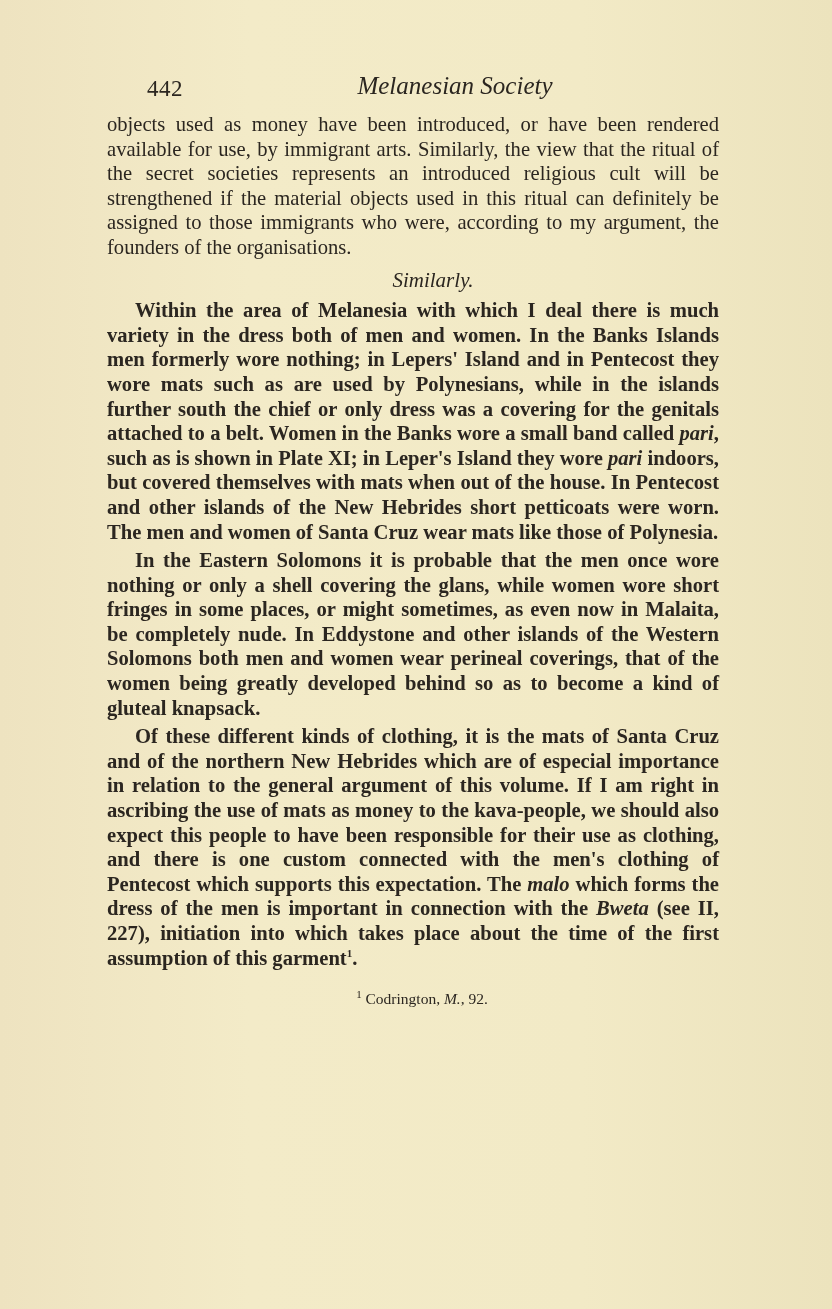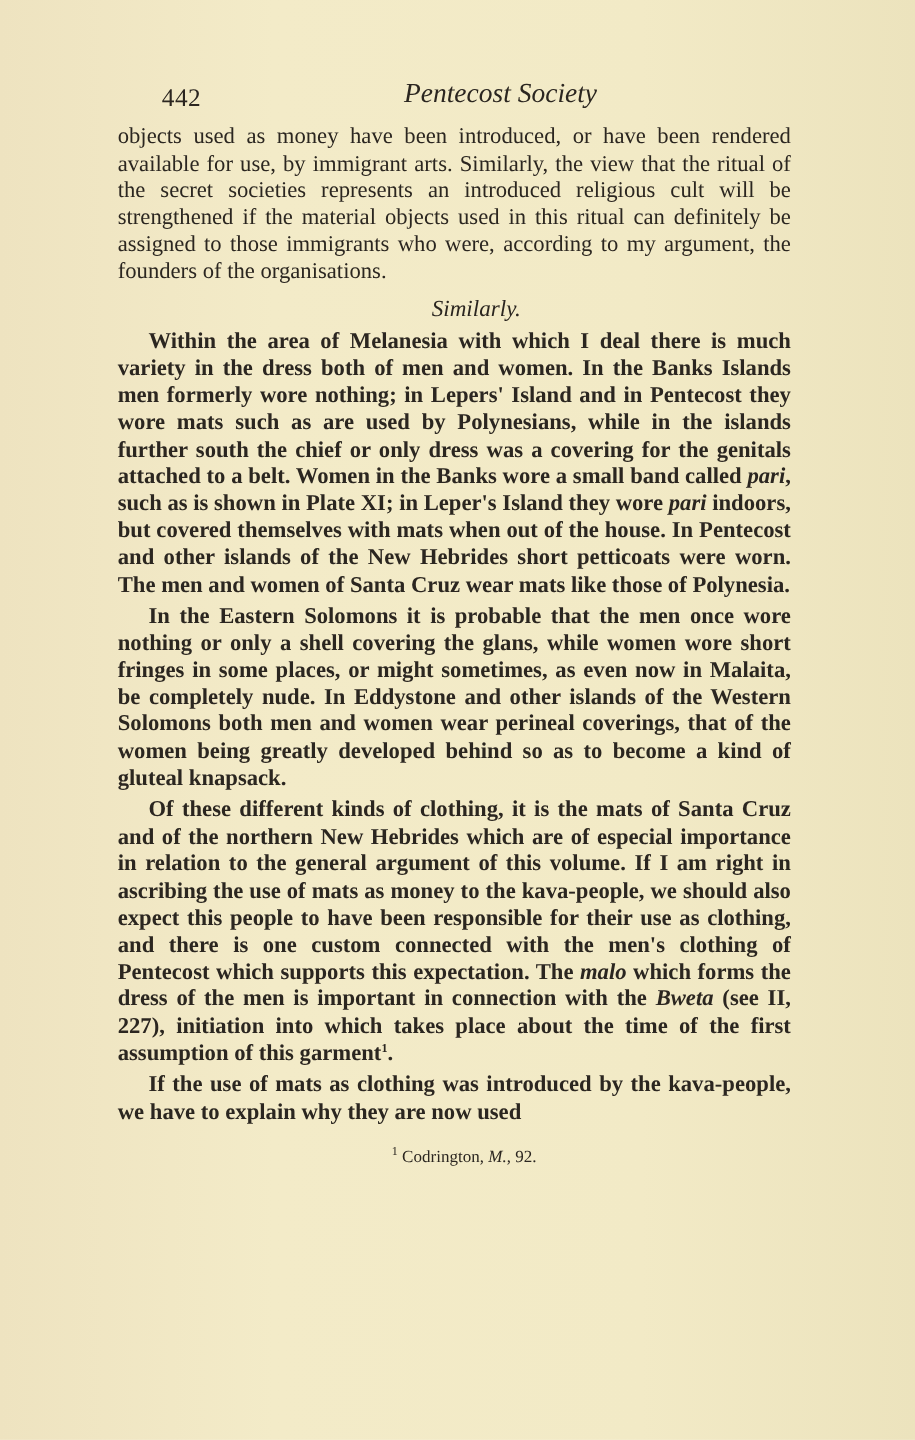--- a/index.html
+++ b/index.html
@@ -21,31 +21,30 @@
   .footnote { text-align: center; font-size: 15.5px; margin-top: 20px; padding-left: 18px; }
   sup { font-size: 11px; line-height: 0; }
   em { font-style: italic; }
 </style>
 </head>
 <body>
 
 <div class="page">
   <div class="running-head">
     <span class="page-number">442</span>
-    <div class="running-title">Pentecost Society</div>
+    <div class="running-title">Melanesian Society</div>
   </div>
 
   <div class="body-text">
     <p>objects used as money have been introduced, or have been rendered available for use, by immigrant arts. Similarly, the view that the ritual of the secret societies represents an introduced religious cult will be strengthened if the material objects used in this ritual can definitely be assigned to those immigrants who were, according to my argument, the founders of the organisations.</p>
 
     <div class="section-heading">Similarly.</div>
 
     <p class="para-indent"><span>Within the area of Melanesia with which I deal there is much variety in the dress both of men and women. In the Banks Islands men formerly wore nothing; in Lepers' Island and in Pentecost they wore mats such as are used by Polynesians, while in the islands further south the chief or only dress was a covering for the genitals attached to a belt. Women in the Banks wore a small band called </span><em>pari</em><span>, such as is shown in Plate XI; in Leper's Island they wore </span><em>pari</em><span> indoors, but covered themselves with mats when out of the house. In Pentecost and other islands of the New Hebrides short petticoats were worn. The men and women of Santa Cruz wear mats like those of Polynesia.</span></p>
 
     <p class="para-indent">In the Eastern Solomons it is probable that the men once wore nothing or only a shell covering the glans, while women wore short fringes in some places, or might sometimes, as even now in Malaita, be completely nude. In Eddystone and other islands of the Western Solomons both men and women wear perineal coverings, that of the women being greatly developed behind so as to become a kind of gluteal knapsack.</p>
 
     <p class="para-indent"><span>Of these different kinds of clothing, it is the mats of Santa Cruz and of the northern New Hebrides which are of especial importance in relation to the general argument of this volume. If I am right in ascribing the use of mats as money to the kava-people, we should also expect this people to have been responsible for their use as clothing, and there is one custom connected with the men's clothing of Pentecost which supports this expectation. The </span><em>malo</em><span> which forms the dress of the men is important in connection with the </span><em>Bweta</em><span> (see II, 227), initiation into which takes place about the time of the first assumption of this garment</span><sup>1</sup><span>.</span></p>
 
-    <p class="para-indent">If the use of mats as clothing was introduced by the kava-people, we have to explain why they are now used</p>
   </div>
 
   <div class="footnote"><sup>1</sup><span> Codrington, </span><em>M.</em><span>, 92.</span></div>
 </div>
 
 </body></html>

